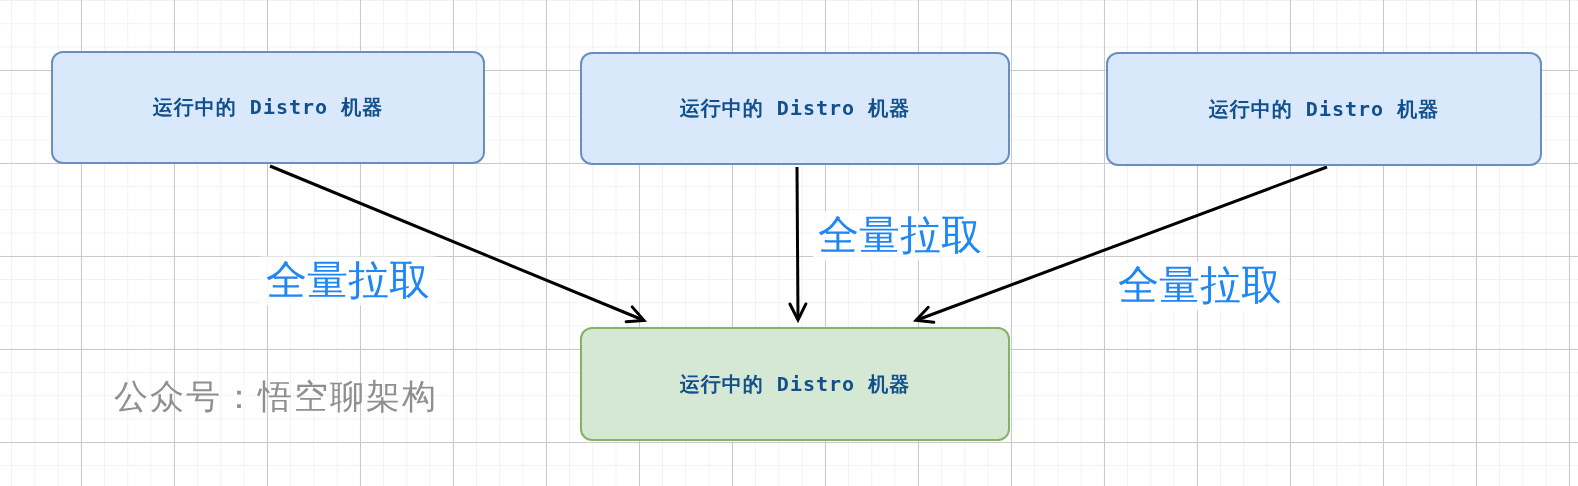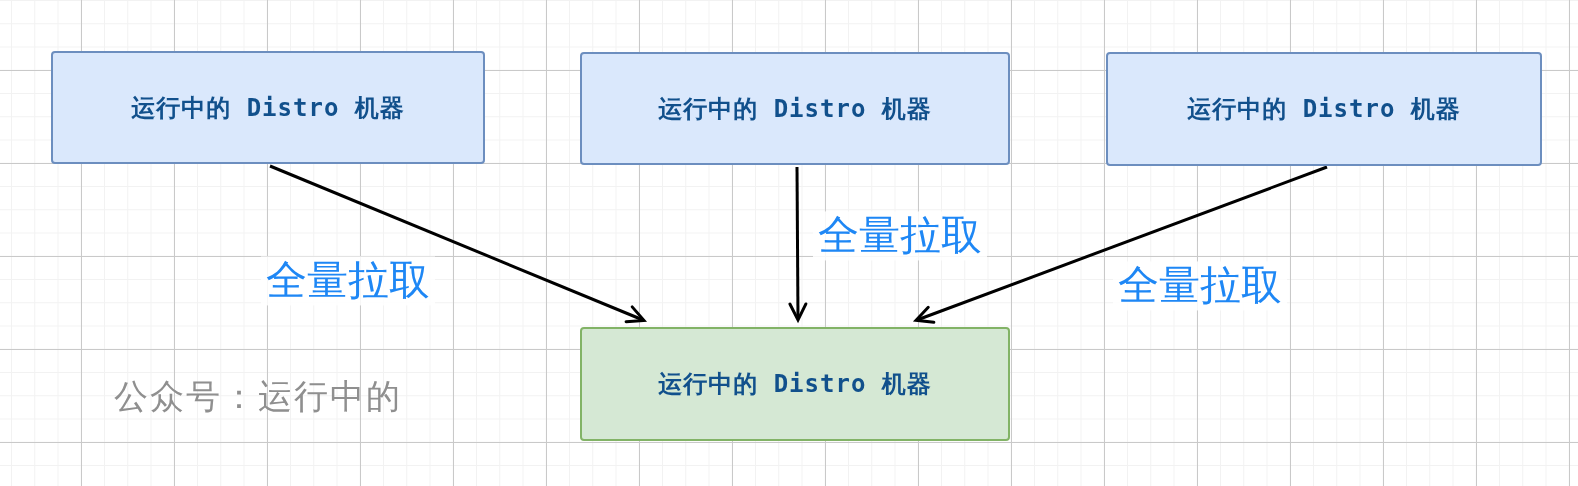--- a/index.html
+++ b/index.html
@@ -23,25 +23,25 @@
     background-size:93px 93px, 93px 93px, 23.25px 23.25px, 23.25px 23.25px;
     background-position:-12px -23px, -12px -23px, 11px 0px, 11px 0px;
     font-family:"Liberation Sans","DejaVu Sans",sans-serif;
   }
   .edges{position:absolute;left:0;top:0;width:1578px;height:486px;pointer-events:none;}
   .node{
     position:absolute;
     display:flex;align-items:center;justify-content:center;
     box-sizing:border-box;
     border:2px solid;
-    border-radius:4px;
+    border-radius:12px;
     text-align:center;
     font-family:"DejaVu Sans Mono","Liberation Mono",monospace;
     font-weight:bold;
-    font-size:24px;
+    font-size:20px;
     letter-spacing:1px;
     color:var(--node-text);
   }
   .node.source{background:var(--source-fill);border-color:var(--source-border);}
   .node.target{background:var(--target-fill);border-color:var(--target-border);}
   .n1{left:51px;top:51px;width:434px;height:113px;}
   .n2{left:580px;top:52px;width:430px;height:113px;}
   .n3{left:1106px;top:52px;width:436px;height:114px;}
   .nt{left:580px;top:327px;width:430px;height:114px;}
   .edge-label{
@@ -92,15 +92,15 @@
     <span>运行中的 Distro 机器</span>
   </div>
   <div class="node target nt">
     <span>运行中的 Distro 机器</span>
   </div>
 
   <div class="edge-label l1">全量拉取</div>
   <div class="edge-label l2">全量拉取</div>
   <div class="edge-label l3">全量拉取</div>
 
-  <div class="watermark">公众号：运行中的</div>
+  <div class="watermark">公众号：悟空聊架构</div>
 
 </div>
 
 </body></html>

